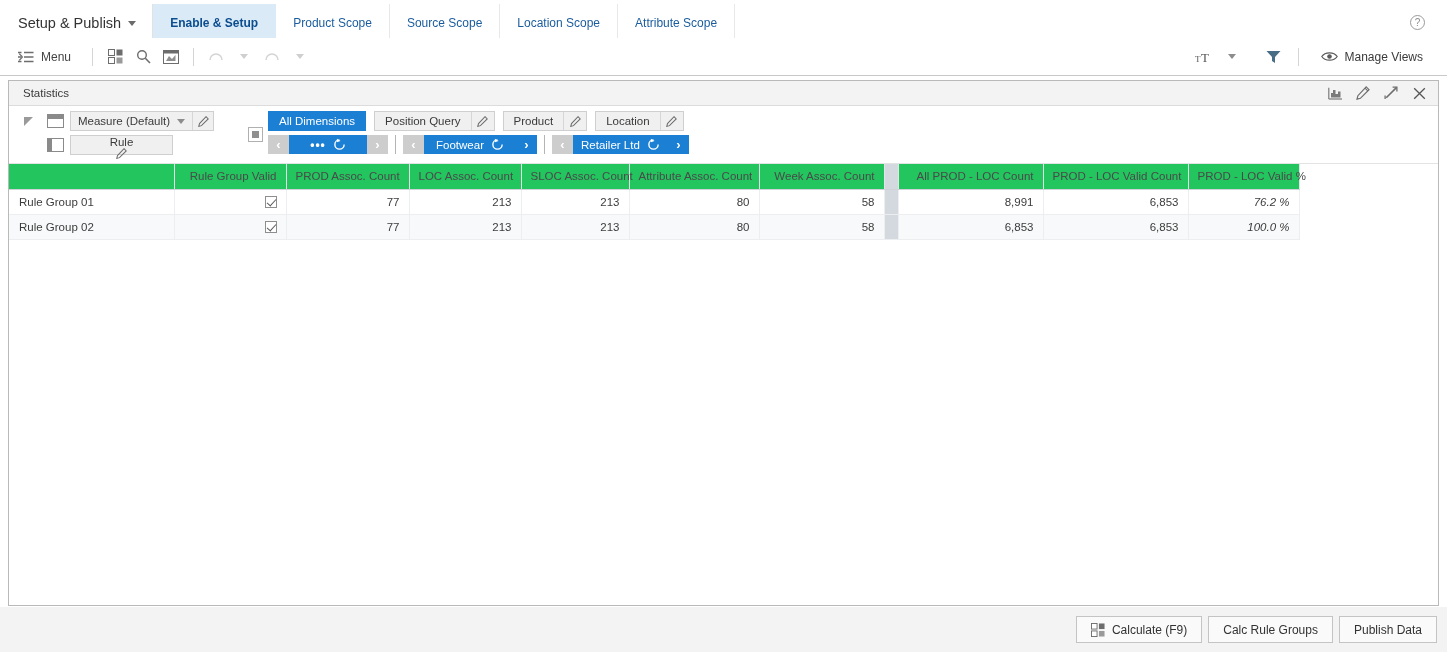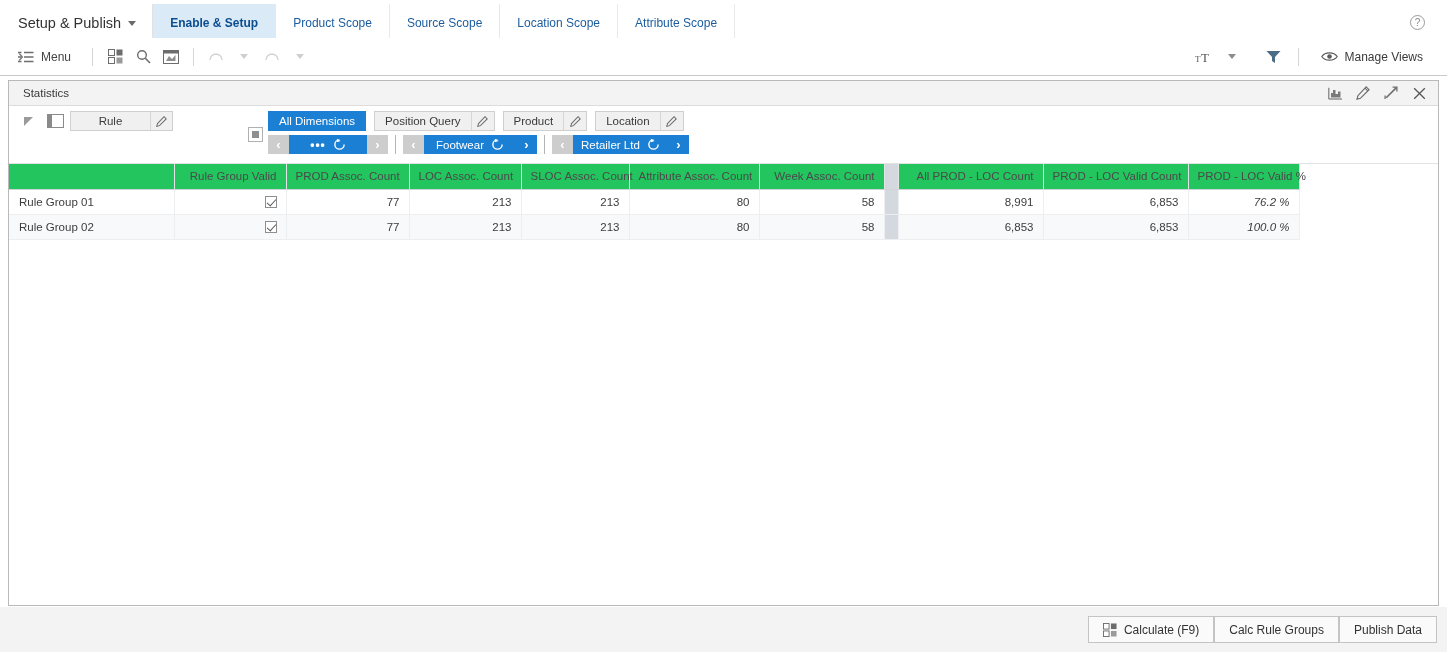--- a/index.html
+++ b/index.html
@@ -156,21 +156,21 @@
     font-size: 11.5px; color: #3a3a3a;
   }
   .pill .lbl { padding: 0 7px; white-space: nowrap; }
   .pill .divider { width: 1px; align-self: stretch; background: #d6d6d6; }
   .pill .iconcell {
     width: 21px; display: flex; align-items: center; justify-content: center;
     cursor: pointer;
   }
   .pill-measure { width: 144px; }
   .pill-measure .lbl { flex: 1; }
-  .pill-rule { width: 103px; margin-left: 25px; }
+  .pill-rule { width: 103px; margin-left: 25px; flex-direction: column; }
   .pill-rule .lbl { flex: 1; text-align: center; }
 
   .sq-ico-col {
     width: 26px; display: flex; align-items: center; justify-content: center;
   }
   .sq-outer {
     width: 15px; height: 15px; border: 1.5px solid #b0b0b0; background: #fff;
     display: flex; align-items: center; justify-content: center;
   }
   .sq-inner { width: 7px; height: 7px; background: #8f8f8f; }
@@ -240,21 +240,21 @@
     border-width: 0 1.6px 1.6px 0; transform: rotate(42deg);
   }
   td.center { text-align: center; }
   td.pct { font-style: italic; }
 
   
   .footer {
     position: absolute; left: 0; top: 607px; width: 1447px; height: 45px;
     background: #f3f3f3;
     display: flex; align-items: center; justify-content: flex-end;
-    padding-right: 10px; 
+    padding-right: 10px; gap: 6px;
   }
   .fbtn {
     height: 27px; background: #fafafa; border: 1px solid #c4c4c4;
     display: flex; align-items: center; gap: 7px;
     padding: 0 14px; font-size: 12px; color: #333; cursor: pointer;
     white-space: nowrap;
   }
   svg { display: block; }
 </style>
 </head>
@@ -415,20 +415,33 @@
       </div>
     </div>
   </div>
 
   <div class="dimarea">
     <div class="collapse-col">
       <div class="tri-collapse"></div>
     </div>
 
     <div class="measure-col">
+      <div class="mrow">
+        <span class="box-ico top"></span>
+        <div class="pill pill-measure">
+          <span class="lbl">Measure (Default)</span>
+          <span class="tri-down-sm" style="margin-right:7px"></span>
+          <span class="divider"></span>
+          <span class="iconcell">
+            <svg width="11" height="11" viewBox="0 0 14 14">
+              <path d="M10.2 0.9 L13 3.7 L4.4 12.3 L1 13.2 L1.9 9.7 Z" fill="none" stroke="#6d6d6d" stroke-width="1.3"></path>
+            </svg>
+          </span>
+        </div>
+      </div>
       <div class="mrow">
         <span class="box-ico left"></span>
         <div class="pill pill-rule" style="margin-left:0">
           <span class="lbl">Rule</span>
           <span class="divider"></span>
           <span class="iconcell">
             <svg width="11" height="11" viewBox="0 0 14 14">
               <path d="M10.2 0.9 L13 3.7 L4.4 12.3 L1 13.2 L1.9 9.7 Z" fill="none" stroke="#6d6d6d" stroke-width="1.3"></path>
             </svg>
           </span>

